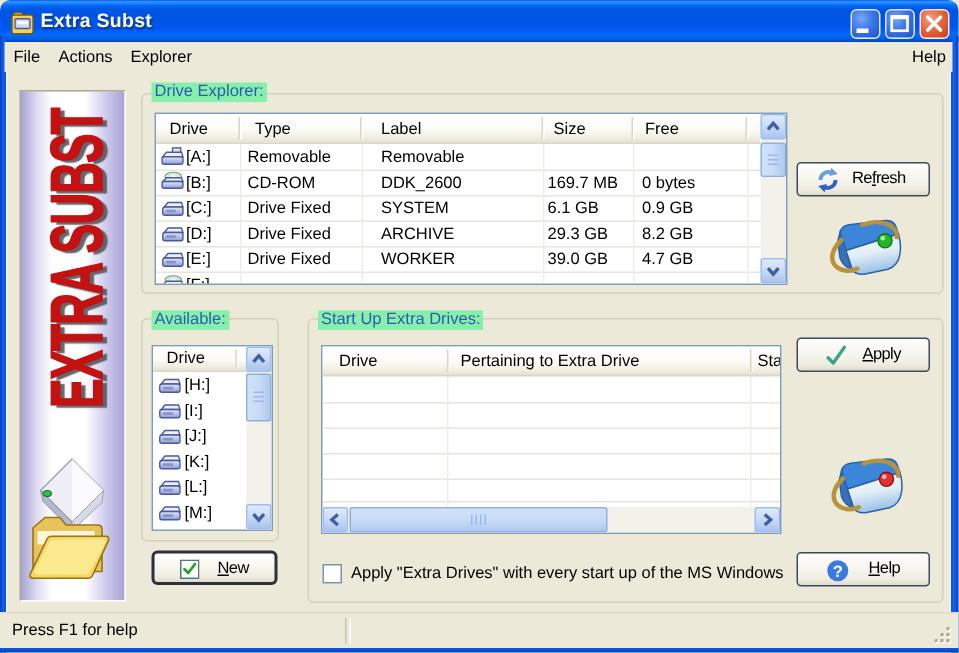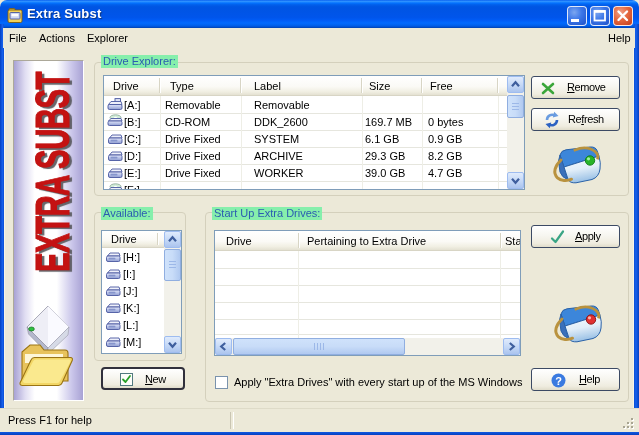--- a/index.html
+++ b/index.html
@@ -302,26 +302,20 @@
       <div class="sgrip" style="left:80px;top:4px;width:1px;height:7px;"></div>
       <div class="sgrip" style="left:83px;top:4px;width:1px;height:7px;"></div>
       <div class="sgrip" style="left:86px;top:4px;width:1px;height:7px;"></div>
       <div class="sgrip" style="left:89px;top:4px;width:1px;height:7px;"></div>
     </div>
     <div class="sbBox" style="left:288px;top:107px;width:17px;height:17px;"><svg width="15" height="15">
           <path d="M5.8,4 L9.8,7.5 L5.8,11" stroke="#3f5f9e" stroke-width="2.2" fill="none"></path>
         </svg></div>
   </div>
 
-  <div class="btn" style="left:531px;top:76px;">
-    <svg class="icon" style="left:8px;top:4px" width="16" height="15">
-        <path d="M3,3 L13,12 M13,3 L3,12" stroke="#3aa63a" stroke-width="2.6" stroke-linecap="round"></path>
-      </svg>
-    <span class="btxt" style="left:35px;"><u>R</u>emove</span>
-    </div>
   <div class="btn" style="left:531px;top:225px;">
     <svg class="icon" style="left:17px;top:3px" width="17" height="16">
         <path d="M3,9.5 L6.5,13 L14,2.5" fill="none" stroke="#3aa585" stroke-width="2.2" stroke-linecap="round" stroke-linejoin="round"></path>
       </svg>
     <span class="btxt" style="left:43px;"><u>A</u>pply</span>
     </div>
   <div class="btn" style="left:531px;top:108px;">
     <svg class="icon" style="left:11px;top:2px" width="18" height="18" viewBox="0 0 18 18">
       <path d="M4,9 a5.2,5.2 0 0 1 8,-4.4" fill="none" stroke="#6a9ce0" stroke-width="2.6"></path>
       <path d="M11.2,0.8 L15.5,5 L9.8,6.4 z" fill="#6a9ce0"></path>

